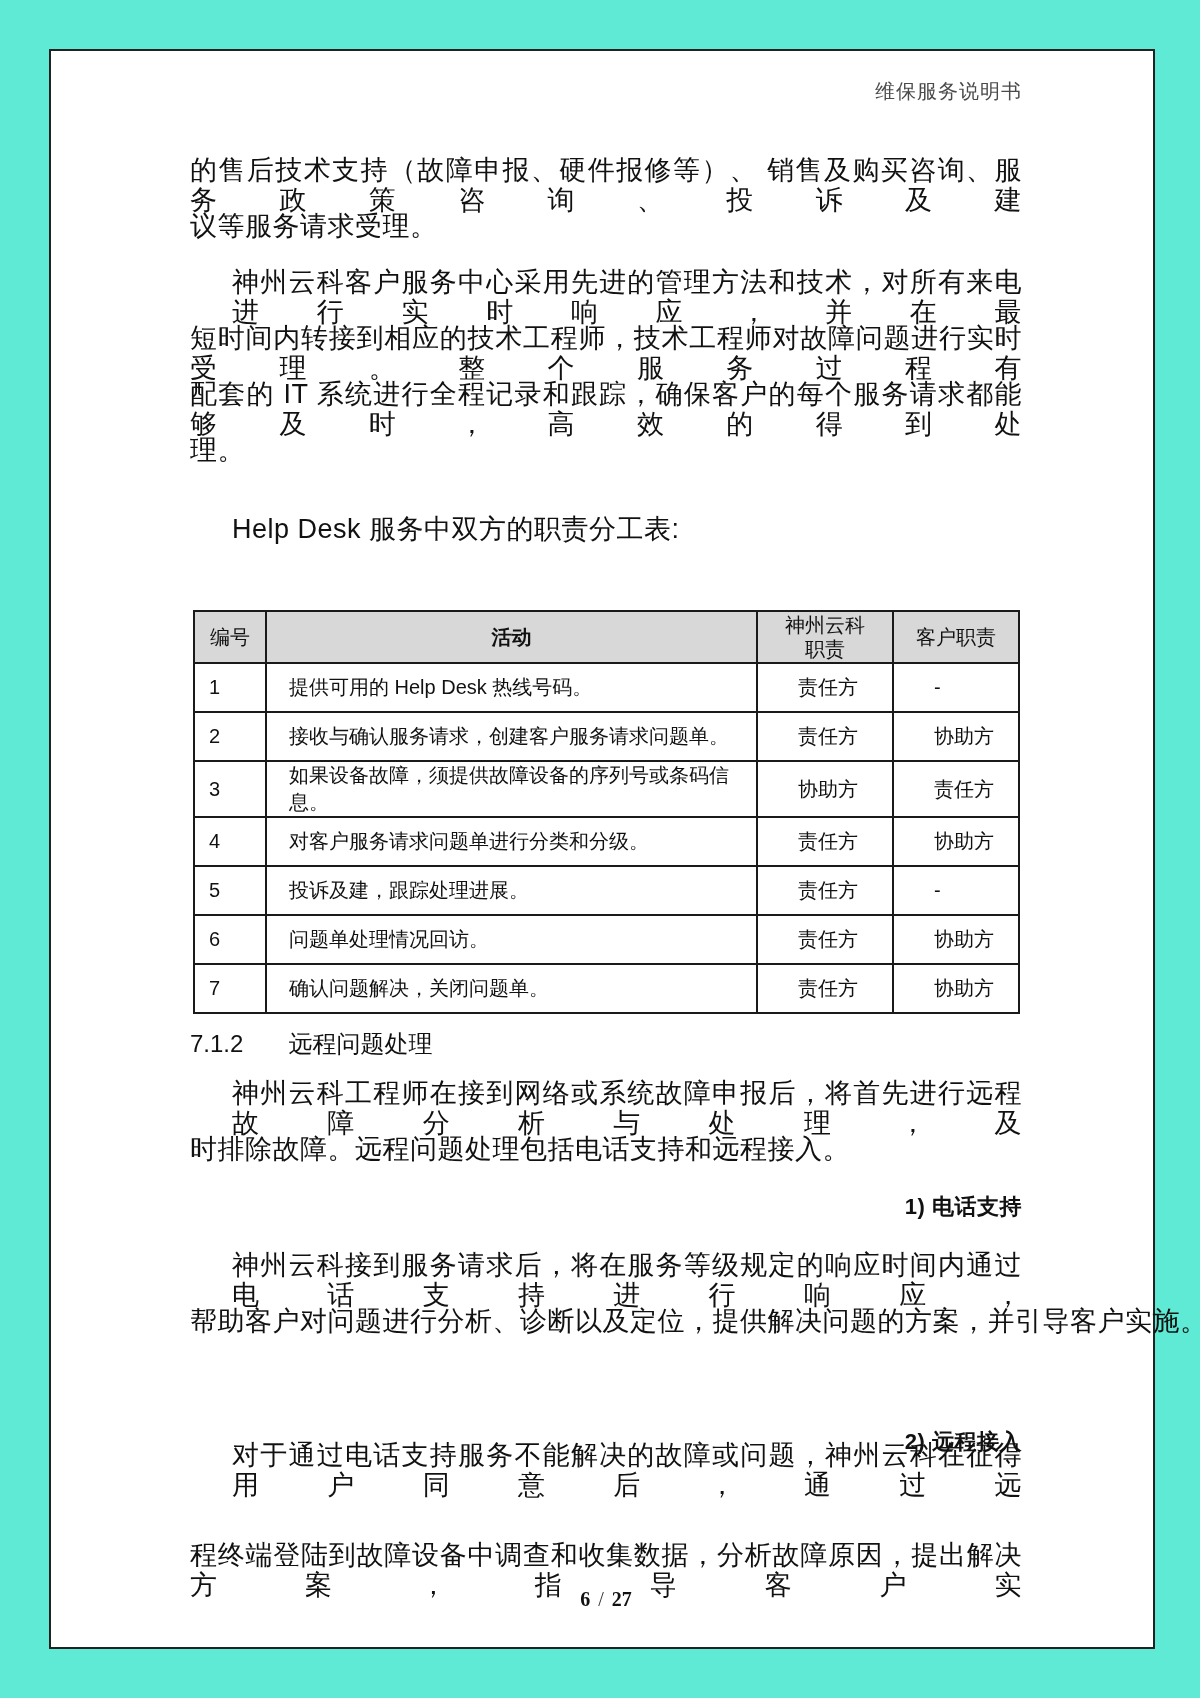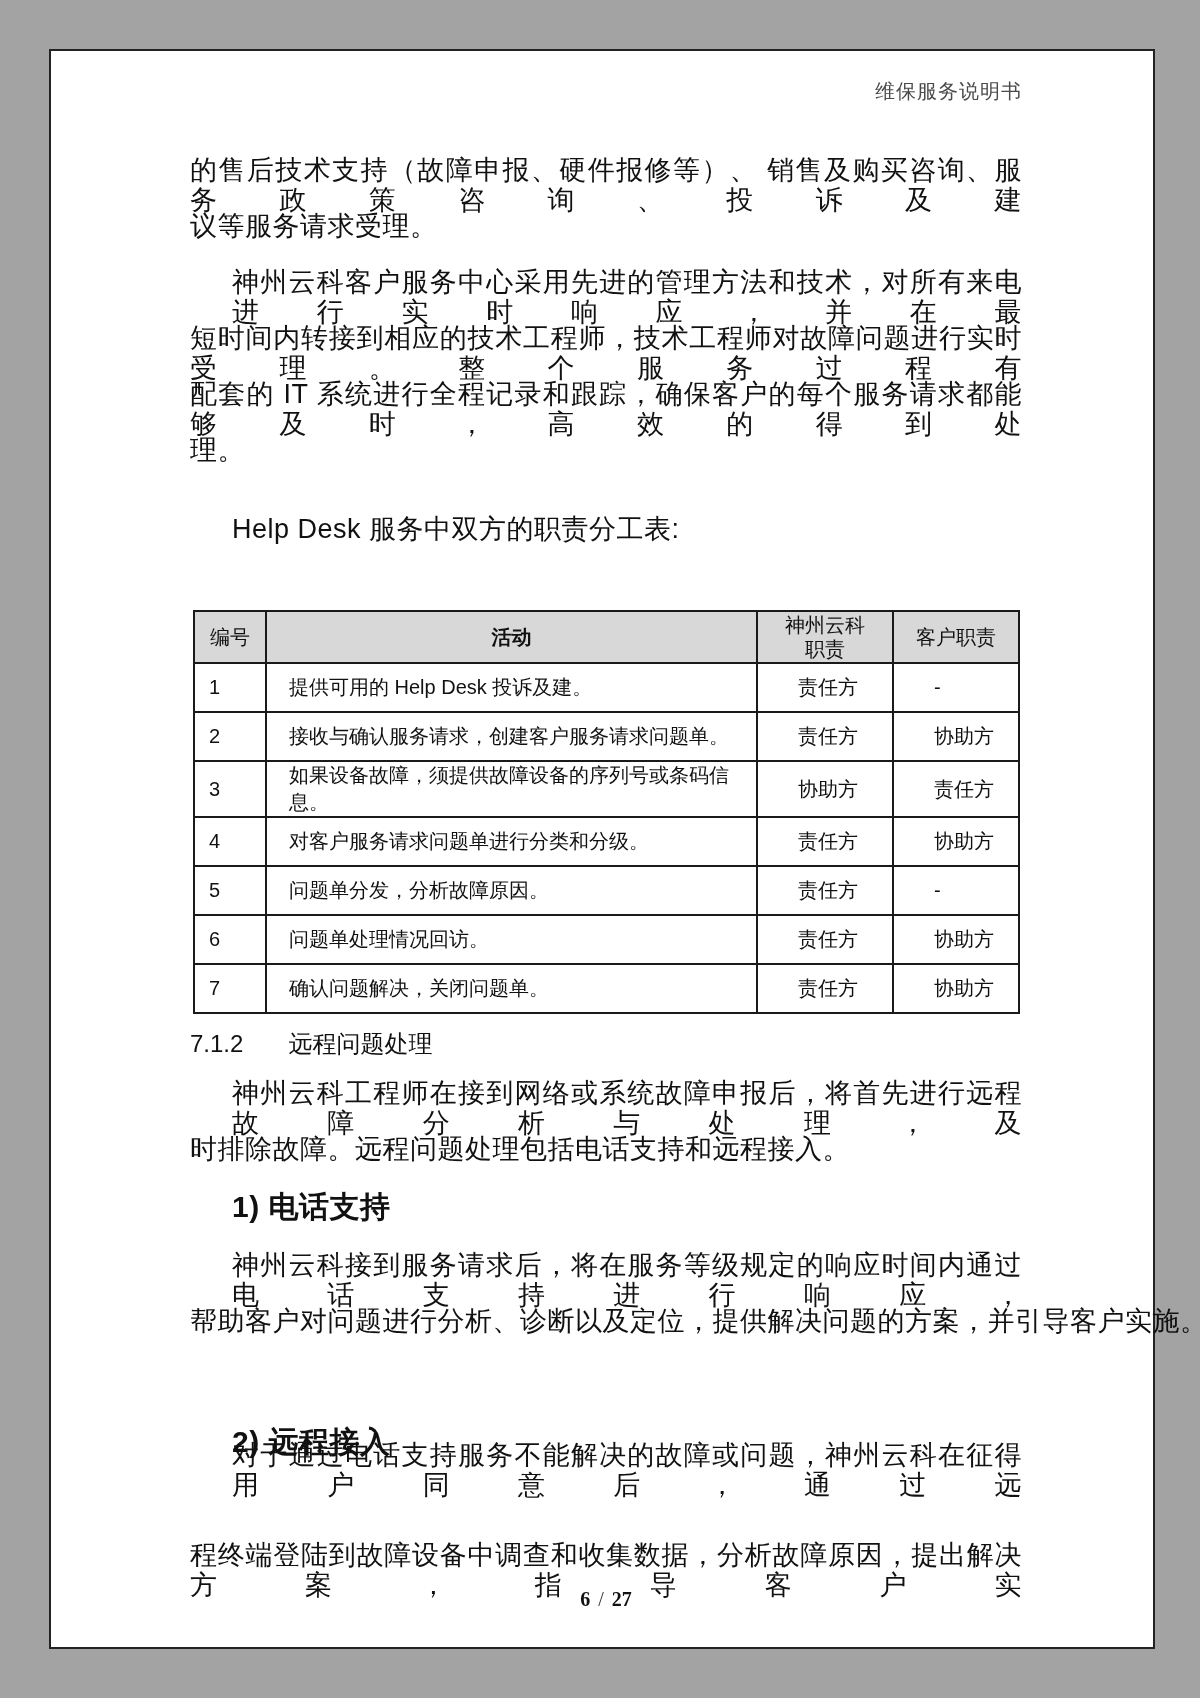--- a/index.html
+++ b/index.html
@@ -1,40 +1,40 @@
 <!DOCTYPE html>
 <html lang="zh"><head>
 <meta charset="utf-8">
 <style>
   html,body{margin:0;padding:0;}
   body{
     width:1200px;height:1698px;position:relative;background:#ffffff;
     font-family:"Liberation Sans","DejaVu Sans",sans-serif;color:#1a1a1a;
   }
-  .page{position:absolute;inset:0;background:#a3a3a3;}
+  .page{position:absolute;inset:0;background:#5eead4;}
   .frame{
     position:absolute;left:49px;top:49px;width:1106px;height:1600px;
     border:2px solid #222;box-sizing:border-box;background:#fff;
   }
   .running-header{
     position:absolute;left:190px;top:78px;width:832px;
     font-family:"Liberation Serif","DejaVu Serif",serif;
     font-size:20px;color:#4a4a4a;text-align:right;letter-spacing:1px;
   }
   .line{
     position:absolute;left:190px;width:832px;
     font-size:27px;line-height:30px;color:#111;
     letter-spacing:0.5px;white-space:nowrap;
   }
   .line.just{
     white-space:normal;text-align:justify;text-align-last:justify;
   }
   .line.ind{padding-left:42px;width:790px;box-sizing:content-box;}
   .line.ind.just{width:790px;}
-  .subhead{font-weight:bold;font-size:30px;}
+  .subhead{font-weight:bold;font-size:22px;text-align:right;}
   .sec-heading{
     position:absolute;left:190px;top:1028px;width:832px;
     font-size:24px;color:#111;
   }
   .sec-heading .sec-num{margin-right:45px;}
   table.resp{
     position:absolute;left:193px;top:610px;width:825px;
     border-collapse:collapse;table-layout:fixed;
     font-size:20px;color:#111;
   }
@@ -89,21 +89,21 @@
         <th>编号</th>
         <th class="c-act">活动</th>
         <th>神州云科
 职责</th>
         <th>客户职责</th>
       </tr>
     </thead>
     <tbody>
       <tr>
         <td>1</td>
-        <td class="c-act">提供可用的 Help Desk 投诉及建。</td>
+        <td class="c-act">提供可用的 Help Desk 热线号码。</td>
         <td class="c-dcc">责任方</td>
         <td class="c-cust">-</td>
       </tr>
       <tr>
         <td>2</td>
         <td class="c-act">接收与确认服务请求，创建客户服务请求问题单。</td>
         <td class="c-dcc">责任方</td>
         <td class="c-cust">协助方</td>
       </tr>
       <tr>
@@ -113,21 +113,21 @@
         <td class="c-cust">责任方</td>
       </tr>
       <tr>
         <td>4</td>
         <td class="c-act">对客户服务请求问题单进行分类和分级。</td>
         <td class="c-dcc">责任方</td>
         <td class="c-cust">协助方</td>
       </tr>
       <tr>
         <td>5</td>
-        <td class="c-act">问题单分发，分析故障原因。</td>
+        <td class="c-act">投诉及建，跟踪处理进展。</td>
         <td class="c-dcc">责任方</td>
         <td class="c-cust">-</td>
       </tr>
       <tr>
         <td>6</td>
         <td class="c-act">问题单处理情况回访。</td>
         <td class="c-dcc">责任方</td>
         <td class="c-cust">协助方</td>
       </tr>
       <tr>

